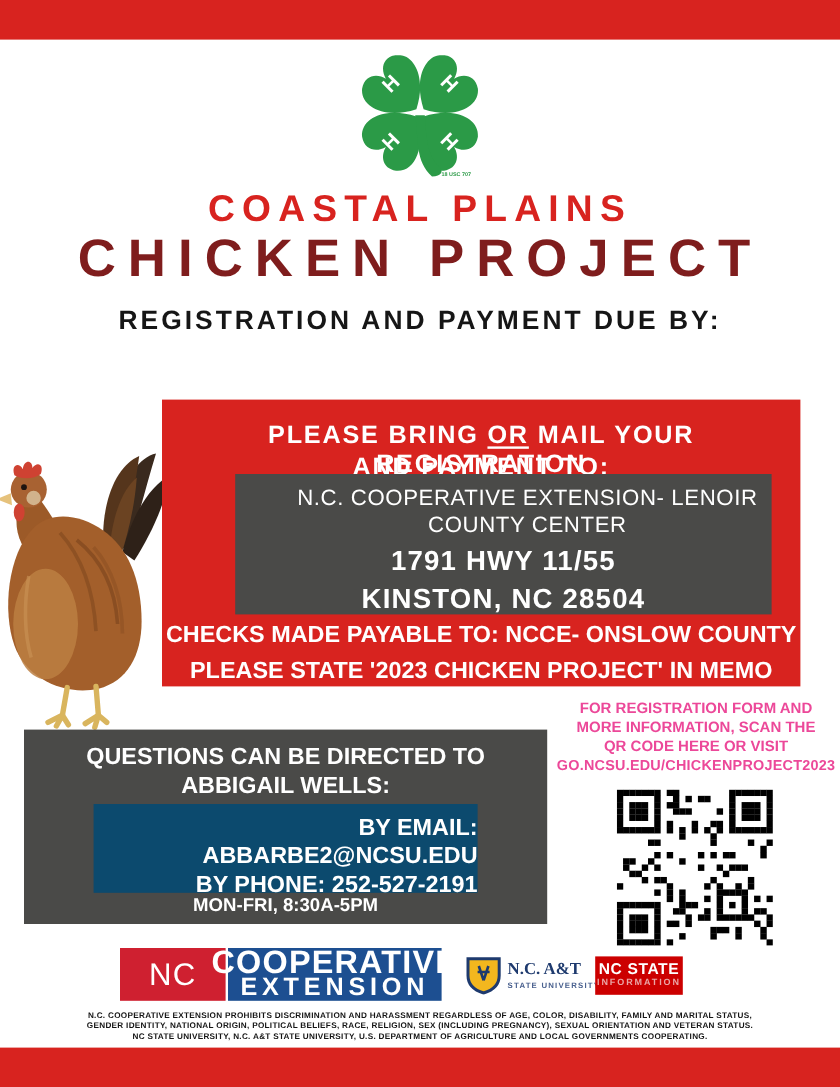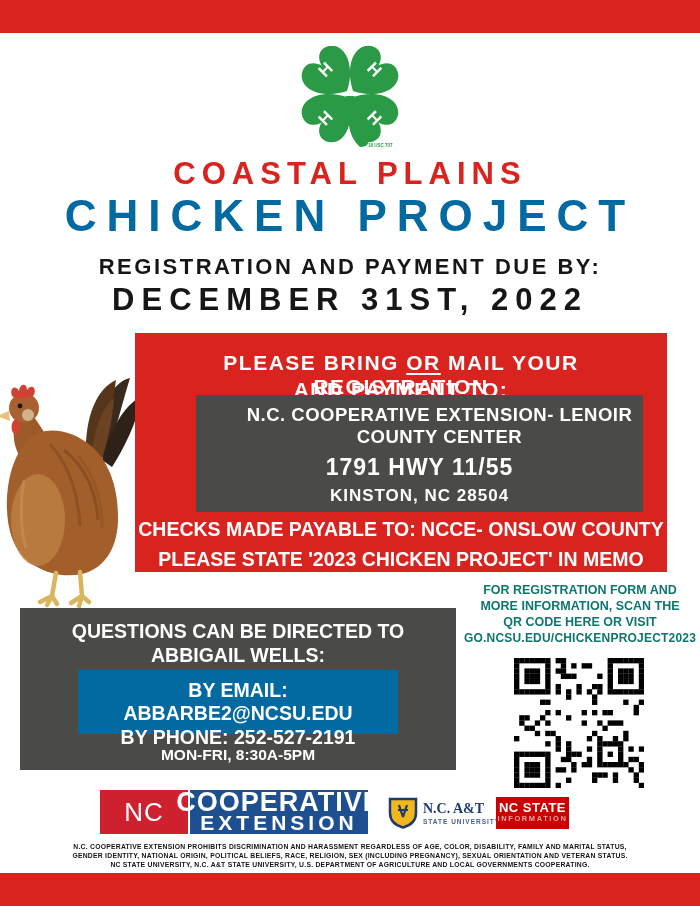--- a/index.html
+++ b/index.html
@@ -3,44 +3,44 @@
 <meta charset="utf-8">
 <style>
   html,body{margin:0;padding:0;background:#e9e9e9;}
   .page{position:relative;width:700px;height:906px;margin:0 auto;background:#ffffff;overflow:hidden;
         font-family:"Liberation Sans","DejaVu Sans",sans-serif;}
   .abs{position:absolute;}
   .bar{left:0;width:700px;height:33px;background:#d8231f;}
   .center{left:0;width:700px;text-align:center;}
   
   .subtitle{top:156px;font-size:31px;font-weight:800;letter-spacing:6px;color:#d8231f;}
-  .title{top:191px;font-size:44px;font-weight:800;letter-spacing:10px;color:#0369a1;}
+  .title{top:191px;font-size:44px;font-weight:800;letter-spacing:10px;color:#7f1d1d;}
   .deadline-label{top:254px;font-size:22px;font-weight:800;letter-spacing:2.5px;color:#161616;}
   .deadline-date{top:282px;font-size:31px;font-weight:800;letter-spacing:7px;color:#161616;}
   
   .mail-box{left:135px;top:333px;width:532px;height:239px;background:#d8231f;color:#fff;}
   .mail-h1{position:absolute;top:18px;left:0;width:100%;text-align:center;font-size:21px;font-weight:800;letter-spacing:1.5px;}
   .mail-h2{position:absolute;top:45px;left:0;width:100%;text-align:center;font-size:21px;font-weight:800;letter-spacing:1.5px;}
   .mail-or{text-decoration:underline;text-underline-offset:3px;text-align:center;}
   .addr-box{position:absolute;left:61px;top:62px;width:447px;height:117px;background:#4a4a48;text-align:center;}
-  .addr1{margin-top:9px;font-size:18.5px;font-weight:700;letter-spacing:0.5px;padding-left:40px;}
+  .addr1{margin-top:9px;font-size:18.5px;font-weight:400;letter-spacing:0.5px;padding-left:40px;}
   .addr2{margin-top:6px;font-size:23px;font-weight:700;letter-spacing:1px;}
-  .addr3{margin-top:5px;font-size:17px;font-weight:700;letter-spacing:1px;}
+  .addr3{margin-top:5px;font-size:23px;font-weight:700;letter-spacing:1px;}
   .checks-line{position:absolute;top:185px;left:0;width:100%;text-align:center;font-size:19.5px;font-weight:800;}
   .memo-line{position:absolute;top:215px;left:0;width:100%;text-align:center;font-size:19.5px;font-weight:800;}
   
   .q-box{left:20px;top:608px;width:436px;height:162px;background:#4a4a48;color:#fff;text-align:center;}
   .q1{margin-top:12px;font-size:19.5px;font-weight:800;}
   .q2{margin-top:1px;font-size:19.5px;font-weight:800;}
-  .q-red{position:absolute;left:58px;top:62px;width:320px;height:64px;background:#0369a1;}
+  .q-red{position:absolute;left:58px;top:62px;width:320px;height:74px;background:#0c4a6e;text-align:right;}
   .q-email{margin-top:9px;font-size:19.5px;font-weight:800;}
   .q-phone{margin-top:1px;font-size:19.5px;font-weight:800;}
   .q-hours{position:absolute;top:138px;left:0;width:100%;font-size:15.5px;font-weight:800;}
   
-  .reg-info{left:462px;top:582px;width:236px;text-align:center;color:#0f766e;font-weight:800;font-size:12.5px;line-height:16px;}
+  .reg-info{left:462px;top:582px;width:236px;text-align:center;color:#ec4899;font-weight:800;font-size:12.5px;line-height:16px;}
   .reg-url{font-size:12px;letter-spacing:0.2px;}
   .qr{left:514px;top:658px;width:130px;height:130px;}
   
   .ncce{left:100px;top:790px;height:44px;display:flex;}
   .ncce-red{width:88px;height:44px;background:#cf2030;color:#fff;display:flex;align-items:center;justify-content:center;
             font-size:26px;font-weight:400;letter-spacing:1px;}
   .ncce-blue{margin-left:2px;width:178px;height:44px;background:#1d4f91;color:#fff;display:flex;flex-direction:column;
              align-items:center;justify-content:center;}
   .ncce-l1{font-size:27px;font-weight:700;letter-spacing:1px;line-height:22px;}
   .ncce-l2{font-size:21px;font-weight:800;letter-spacing:4px;line-height:20px;}
@@ -79,21 +79,20 @@
       <text x="94.2" y="23.8" transform="rotate(45 94.2 23.8)">H</text>
       <text x="45.8" y="72.2" transform="rotate(-45 45.8 72.2)">H</text>
       <text x="94.2" y="72.2" transform="rotate(45 94.2 72.2)">H</text>
     </g>
     <text x="88" y="101" fill="#2b9a47" font-size="4.5" font-weight="bold" font-family="Liberation Sans, sans-serif">18 USC 707</text>
   </svg>
 
   <div class="abs center subtitle">COASTAL PLAINS</div>
   <div class="abs center title">CHICKEN PROJECT</div>
   <div class="abs center deadline-label">REGISTRATION AND PAYMENT DUE BY:</div>
-  <div class="abs center deadline-date">DECEMBER 31ST, 2022</div>
 
   <svg class="abs chicken-svg" width="160" height="240" viewBox="0 0 160 240">
     <g stroke="none">
       <path d="M100,85 C102,40 118,12 136,8 C128,34 122,60 112,88 Z" fill="#3a2a1e"></path>
       <path d="M108,90 C116,60 130,35 148,26 C142,55 130,78 118,97 Z" fill="#2e2118"></path>
       <path d="M92,88 C90,45 104,18 122,10 C118,40 112,68 104,92 Z" fill="#55351c"></path>
       <path d="M97,92 C99,60 108,38 120,28 C118,55 112,76 106,96 Z" fill="#6b4322"></path>
       <path d="M22,48 C16,70 22,86 36,98 C48,102 58,96 60,84 C54,66 44,52 36,42 Z" fill="#9c5a28"></path>
       <path d="M34,70 C12,92 8,140 18,168 C28,196 60,210 88,204 C112,198 124,176 124,148 C124,112 112,86 92,72 C72,58 48,56 34,70 Z" fill="#a35f2b"></path>
       <ellipse cx="44" cy="150" rx="27" ry="46" fill="#bc7f42" opacity="0.85"></ellipse>

